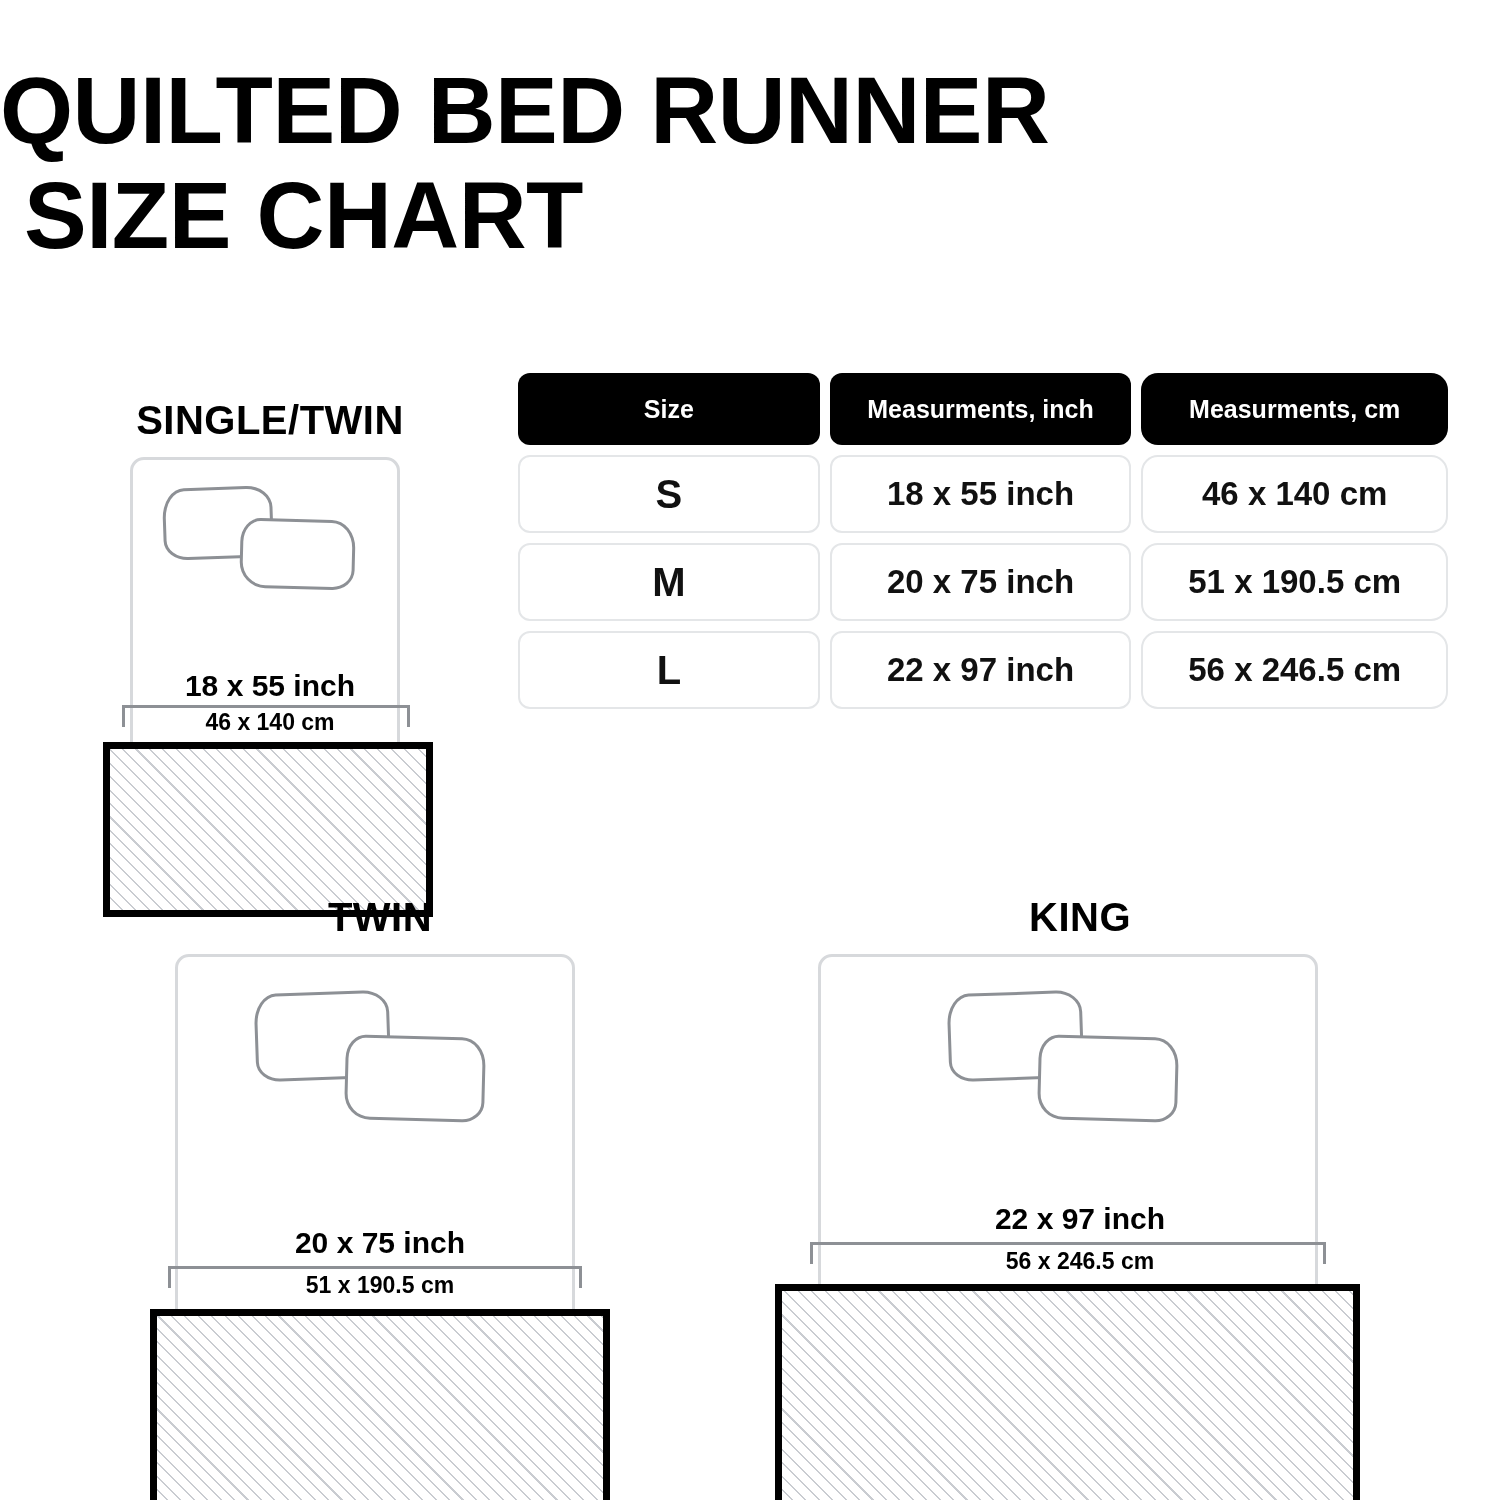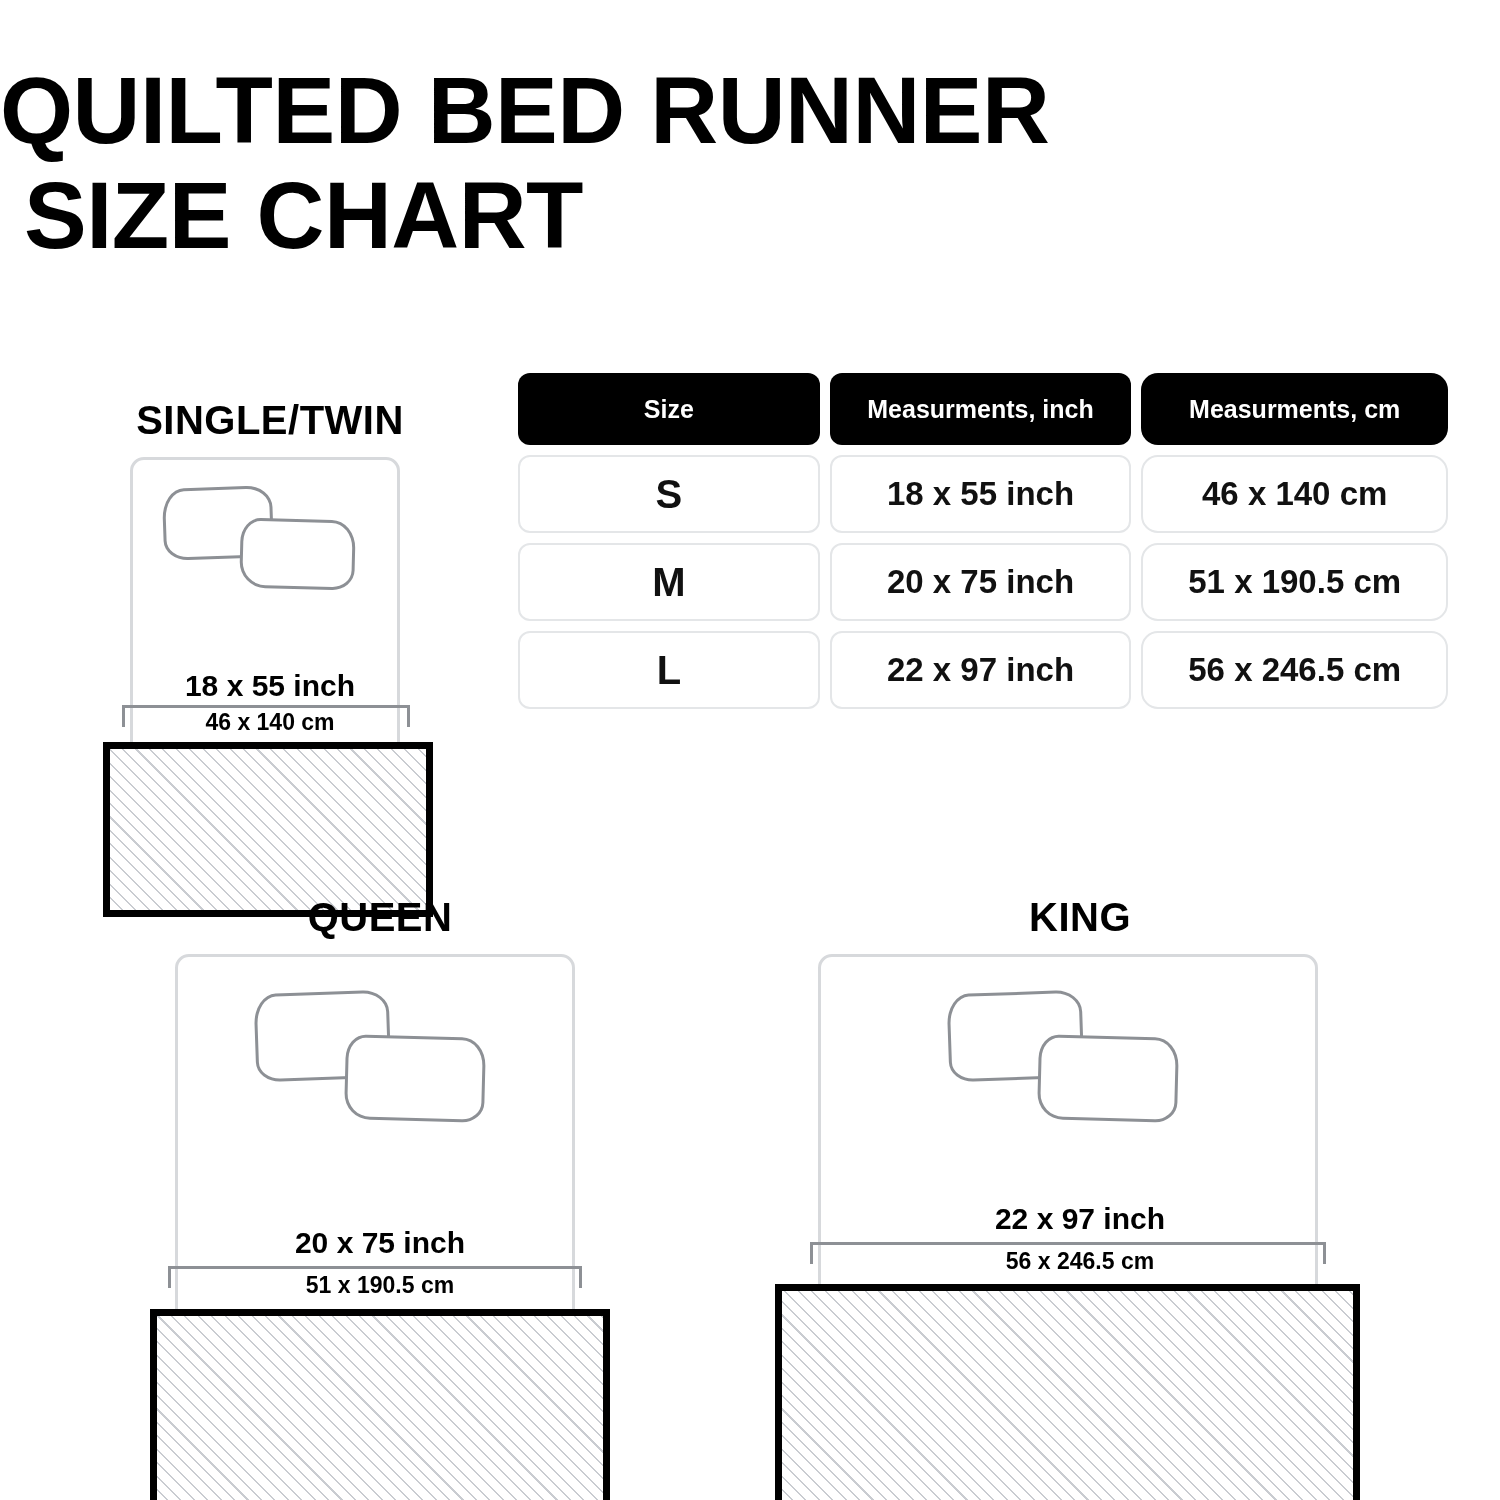--- a/index.html
+++ b/index.html
@@ -196,21 +196,21 @@
     <div class="bracket" style="left:27px; top:248px; width:288px; height:22px;"></div>
 
     <div class="dim-inch" style="left:0px; top:212px; width:350px;">18 x 55 inch</div>
     <div class="dim-cm" style="left:0px; top:252px; width:350px;">46 x 140 cm</div>
 
     <div class="runner" style="left:8px; top:285px; width:330px; height:175px;"></div>
   </div>
 </div>
 
 <div class="bed-block" id="bed-queen">
-  <div class="bed-label">QUEEN</div>
+  <div class="bed-label">TWIN</div>
   <div class="bed-figure" style="height:540px;">
     <div class="mattress" style="left:25px; top:0px; width:400px; height:500px;"></div>
     <div class="pillow pillow-a" style="left:105px; top:38px; width:135px; height:88px;"></div>
     <div class="pillow pillow-b" style="left:195px; top:82px; width:140px; height:85px;"></div>
     <div class="bracket" style="left:18px; top:312px; width:414px; height:22px;"></div>
     <div class="dim-inch" style="left:0px; top:272px; width:460px;">20 x 75 inch</div>
     <div class="dim-cm" style="left:0px; top:318px; width:460px;">51 x 190.5 cm</div>
     <div class="runner" style="left:0px; top:355px; width:460px; height:200px;"></div>
   </div>
 </div>

